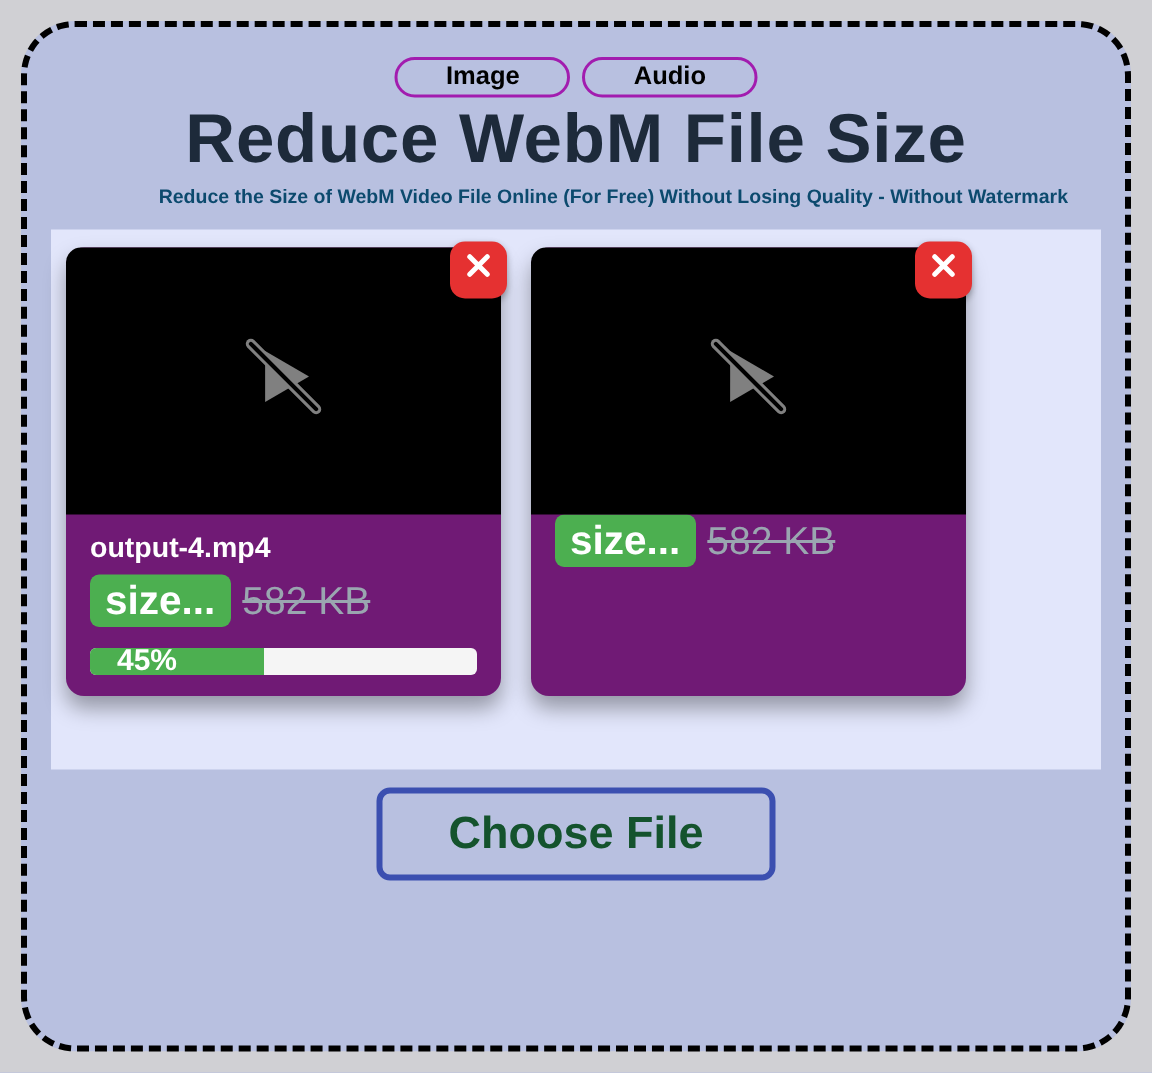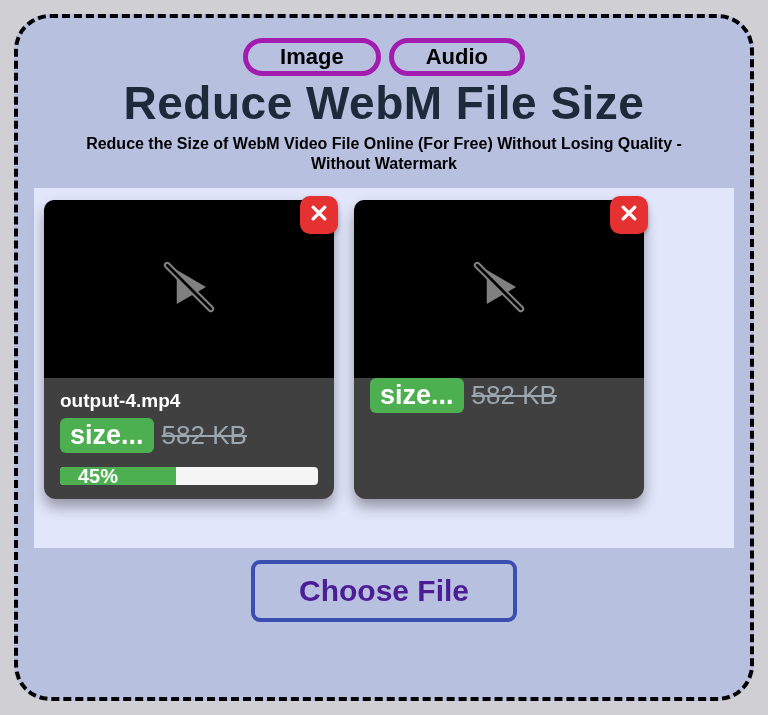--- a/index.html
+++ b/index.html
@@ -19,58 +19,58 @@
     padding: 18px 8px 18px 8px;
     position: relative;
   }
   .tabs {
     display: flex;
     justify-content: center;
     gap: 8px;
     margin-top: 2px;
   }
   .tab {
-    border: 5px solid #a21caf;
+    border: 2px solid #a21caf;
     border-radius: 999px;
     background: transparent;
     font-weight: 700;
-    font-size: 22px;
+    font-size: 17px;
     padding: 2px 32px;
     line-height: 1.1;
     color: #000;
     cursor: pointer;
   }
   .title {
     text-align: center;
     font-weight: 800;
     font-size: 46px;
     letter-spacing: 0.5px;
     color: #1d2a3a;
   }
   .subtitle {
-    text-align: center;
-    font-weight: 700;
-    font-size: 16px;
+    text-align: right;
+    font-weight: 700;
+    font-size: 13px;
     line-height: 1.25;
     margin-top: 4px;
-    color: #000000;
+    color: #0c4a6e;
     padding: 0 30px;
   }
   .cards-wrap {
     background: #e2e6fb;
     margin: 14px 8px 0 8px;
     padding: 12px 10px 26px 10px;
     height: 360px;
   }
   .cards {
     display: flex;
     gap: 20px;
   }
   .card {
-    background: #404040;
+    background: #701a75;
     border-radius: 12px;
     width: 290px;
     box-shadow: 0 8px 14px rgba(0,0,0,0.35);
     padding-bottom: 14px;
     overflow: visible;
     position: relative;
   }
   .thumb {
     background: #000;
     border-radius: 10px 10px 0 0;
@@ -151,21 +151,21 @@
     justify-content: center;
     margin-top: 12px;
   }
   .choose {
     border: 4px solid #3b4fb0;
     border-radius: 9px;
     background: #b8c0e0;
     font-weight: 700;
     font-size: 30px;
     padding: 10px 44px;
-    color: #4c1d95;
+    color: #14532d;
     cursor: pointer;
   }
 </style>
 </head>
 <body>
 
 <div class="panel">
 
   <div class="tabs">
     <button class="tab">Image</button>

